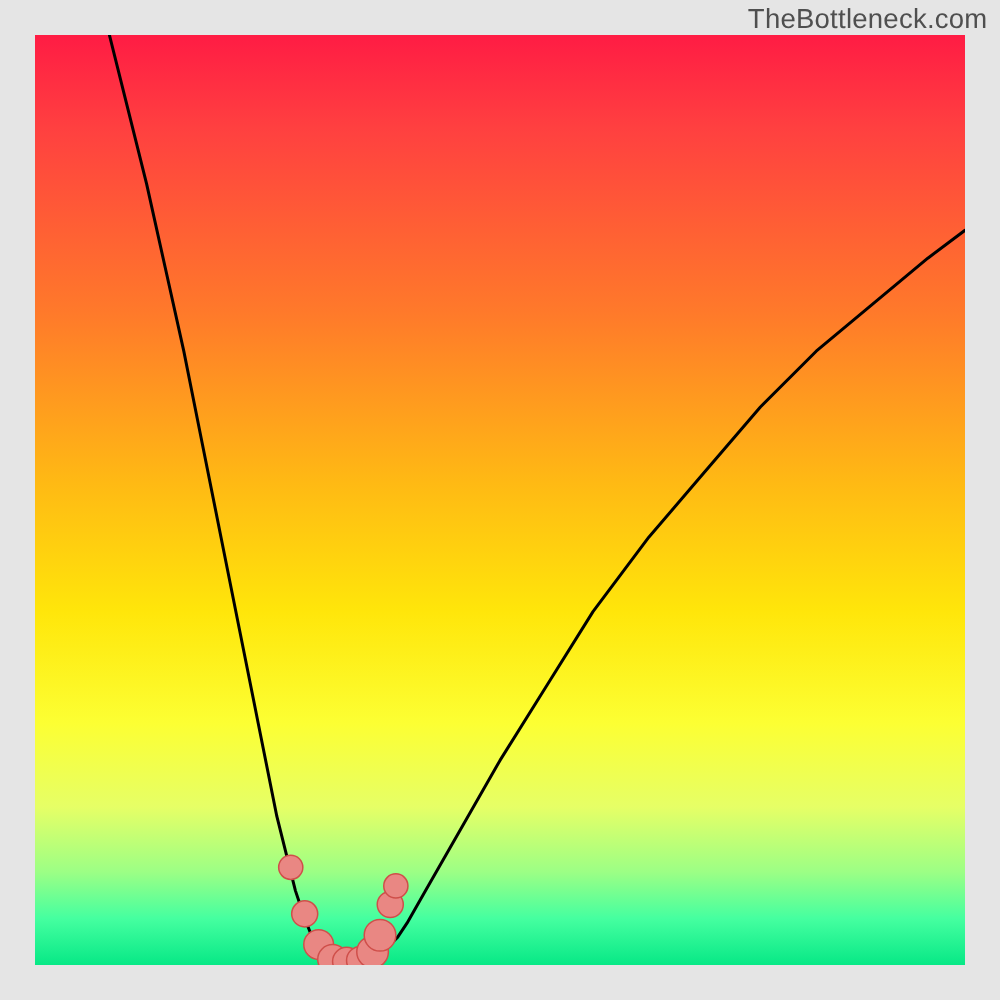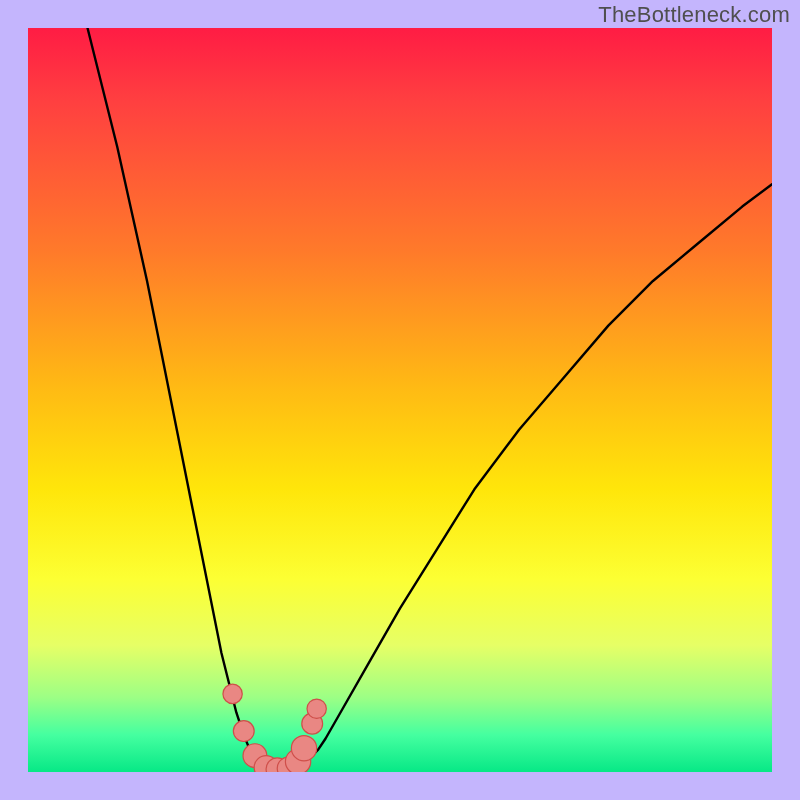--- a/index.html
+++ b/index.html
@@ -8,21 +8,21 @@
     width: 800px;
     height: 800px;
     background: #000;
     font-family: Arial, Helvetica, sans-serif;
     overflow: hidden;
   }
   .frame {
     position: relative;
     width: 800px;
     height: 800px;
-    background: #c4b5fd;
+    background: #e5e5e5;
   }
   .watermark {
     position: absolute;
     top: 2px;
     right: 10px;
     color: #4f4f4f;
     font-size: 22px;
     font-weight: 500;
     letter-spacing: 0.2px;
     z-index: 10;

